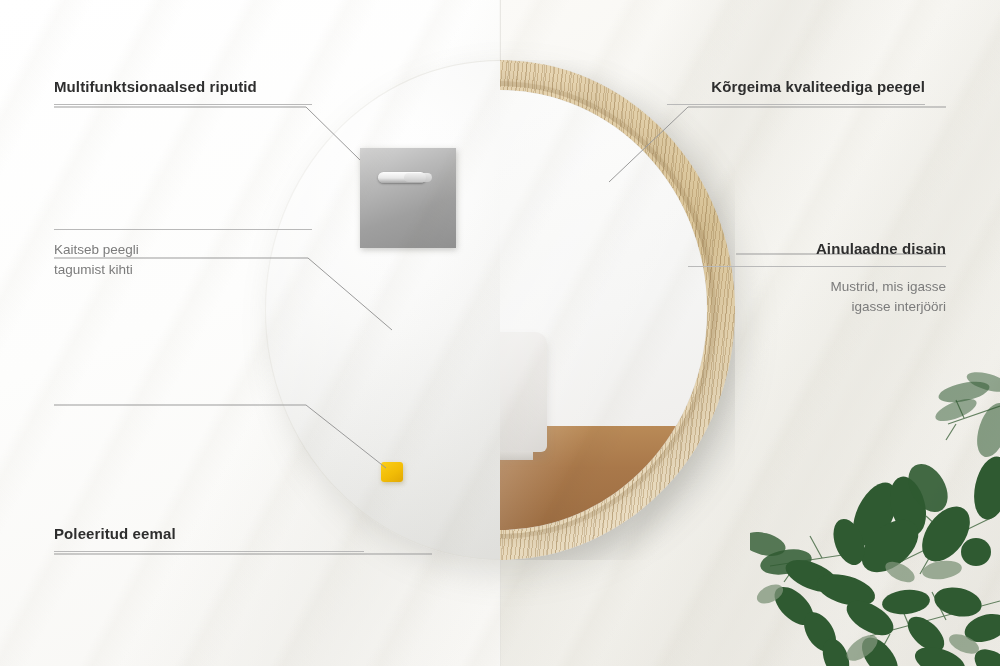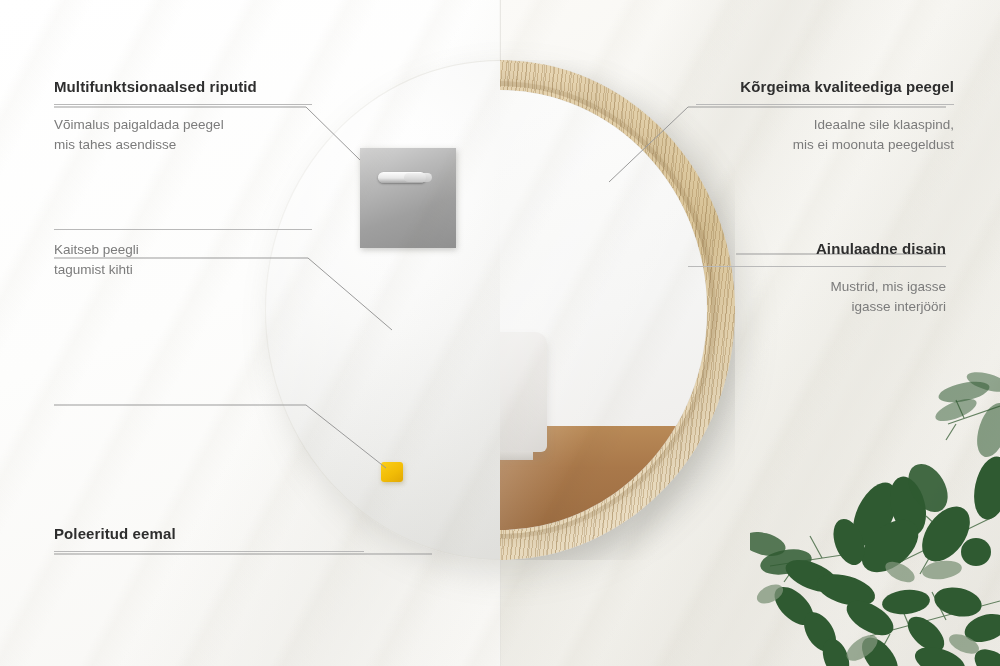--- a/index.html
+++ b/index.html
@@ -147,21 +147,21 @@
     font-size:13.5px;color:#7b7b7b;line-height:1.45;font-weight:400;
   }
   .rule{height:1px;background:#b9b9b9;width:100%;}
   .c-left{left:54px;width:258px;text-align:left;}
   .c-right{width:258px;text-align:right;}
 
   .c1{top:78px;}
   .c2{top:229px;}
   .c3{top:376px;}
   .c4{top:525px;width:310px;}
-  .c5{left:696px;top:78px;}
+  .c5{left:667px;top:78px;}
   .c6{left:688px;top:240px;}
 
   
   .plant{position:absolute;right:0;bottom:0;width:250px;height:300px;pointer-events:none;}
   .plant svg{display:block;width:100%;height:100%;}
 </style>
 </head>
 <body>
 
 <div class="stage">
@@ -210,47 +210,39 @@
       <path d="M946 107 H688 L609 182"></path>
       <path d="M946 254 H736"></path>
     </g>
   </svg>
 
   <div class="streaks"></div>
 
   <div class="callout c-left c1">
     <h3>Multifunktsionaalsed riputid</h3>
     <div class="rule"></div>
-    <p>
-      <span>Võimalus paigaldada peegel</span><br>
-      <span>mis tahes asendisse</span>
-    </p>
   </div>
 
   <div class="callout c-left c2">
     <div class="rule"></div>
     <p>
       <span>Kaitseb peegli</span><br>
       <span>tagumist kihti</span>
     </p>
   </div>
 
 
   <div class="callout c-left c4">
     <h3>Poleeritud eemal</h3>
     <div class="rule"></div>
   </div>
 
   <div class="callout c-right c5">
     <h3>Kõrgeima kvaliteediga peegel</h3>
     <div class="rule"></div>
-    <p>
-      <span>Ideaalne sile klaaspind,</span><br>
-      <span>mis ei moonuta peegeldust</span>
-    </p>
   </div>
 
   <div class="callout c-right c6">
     <h3>Ainulaadne disain</h3>
     <div class="rule"></div>
     <p>
       <span>Mustrid, mis igasse</span><br>
       <span>igasse interjööri</span>
     </p>
   </div>

